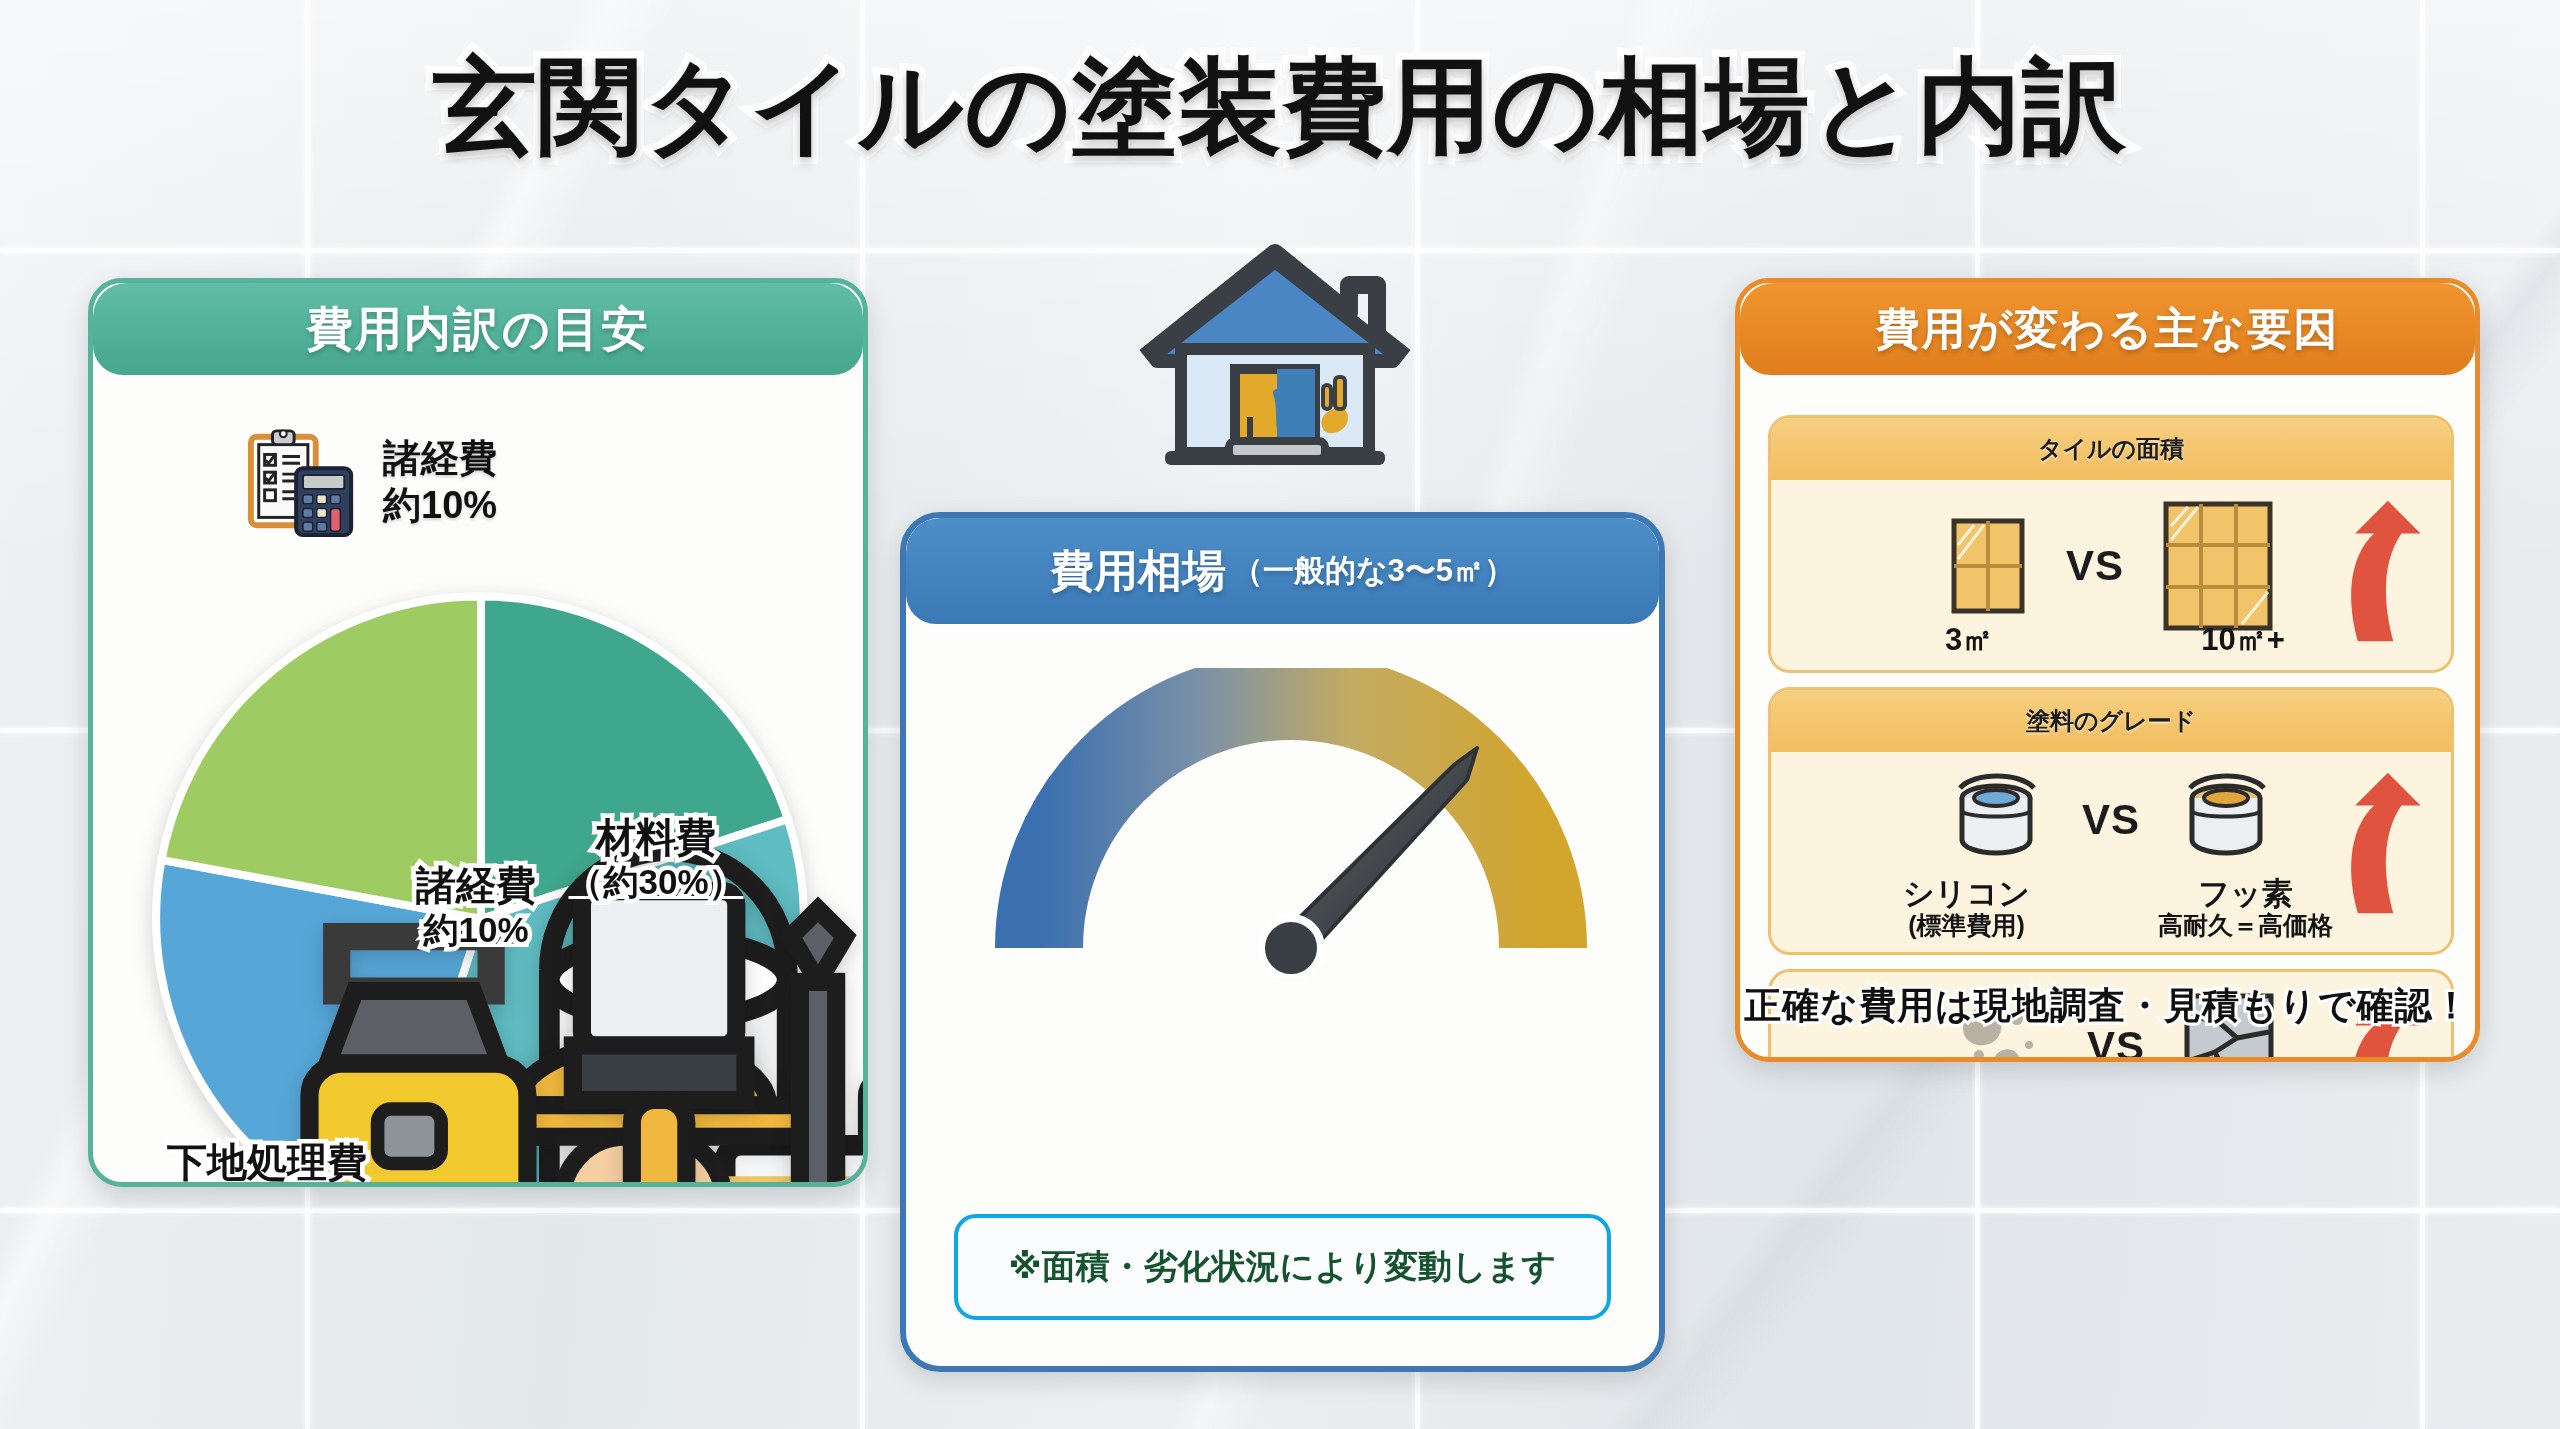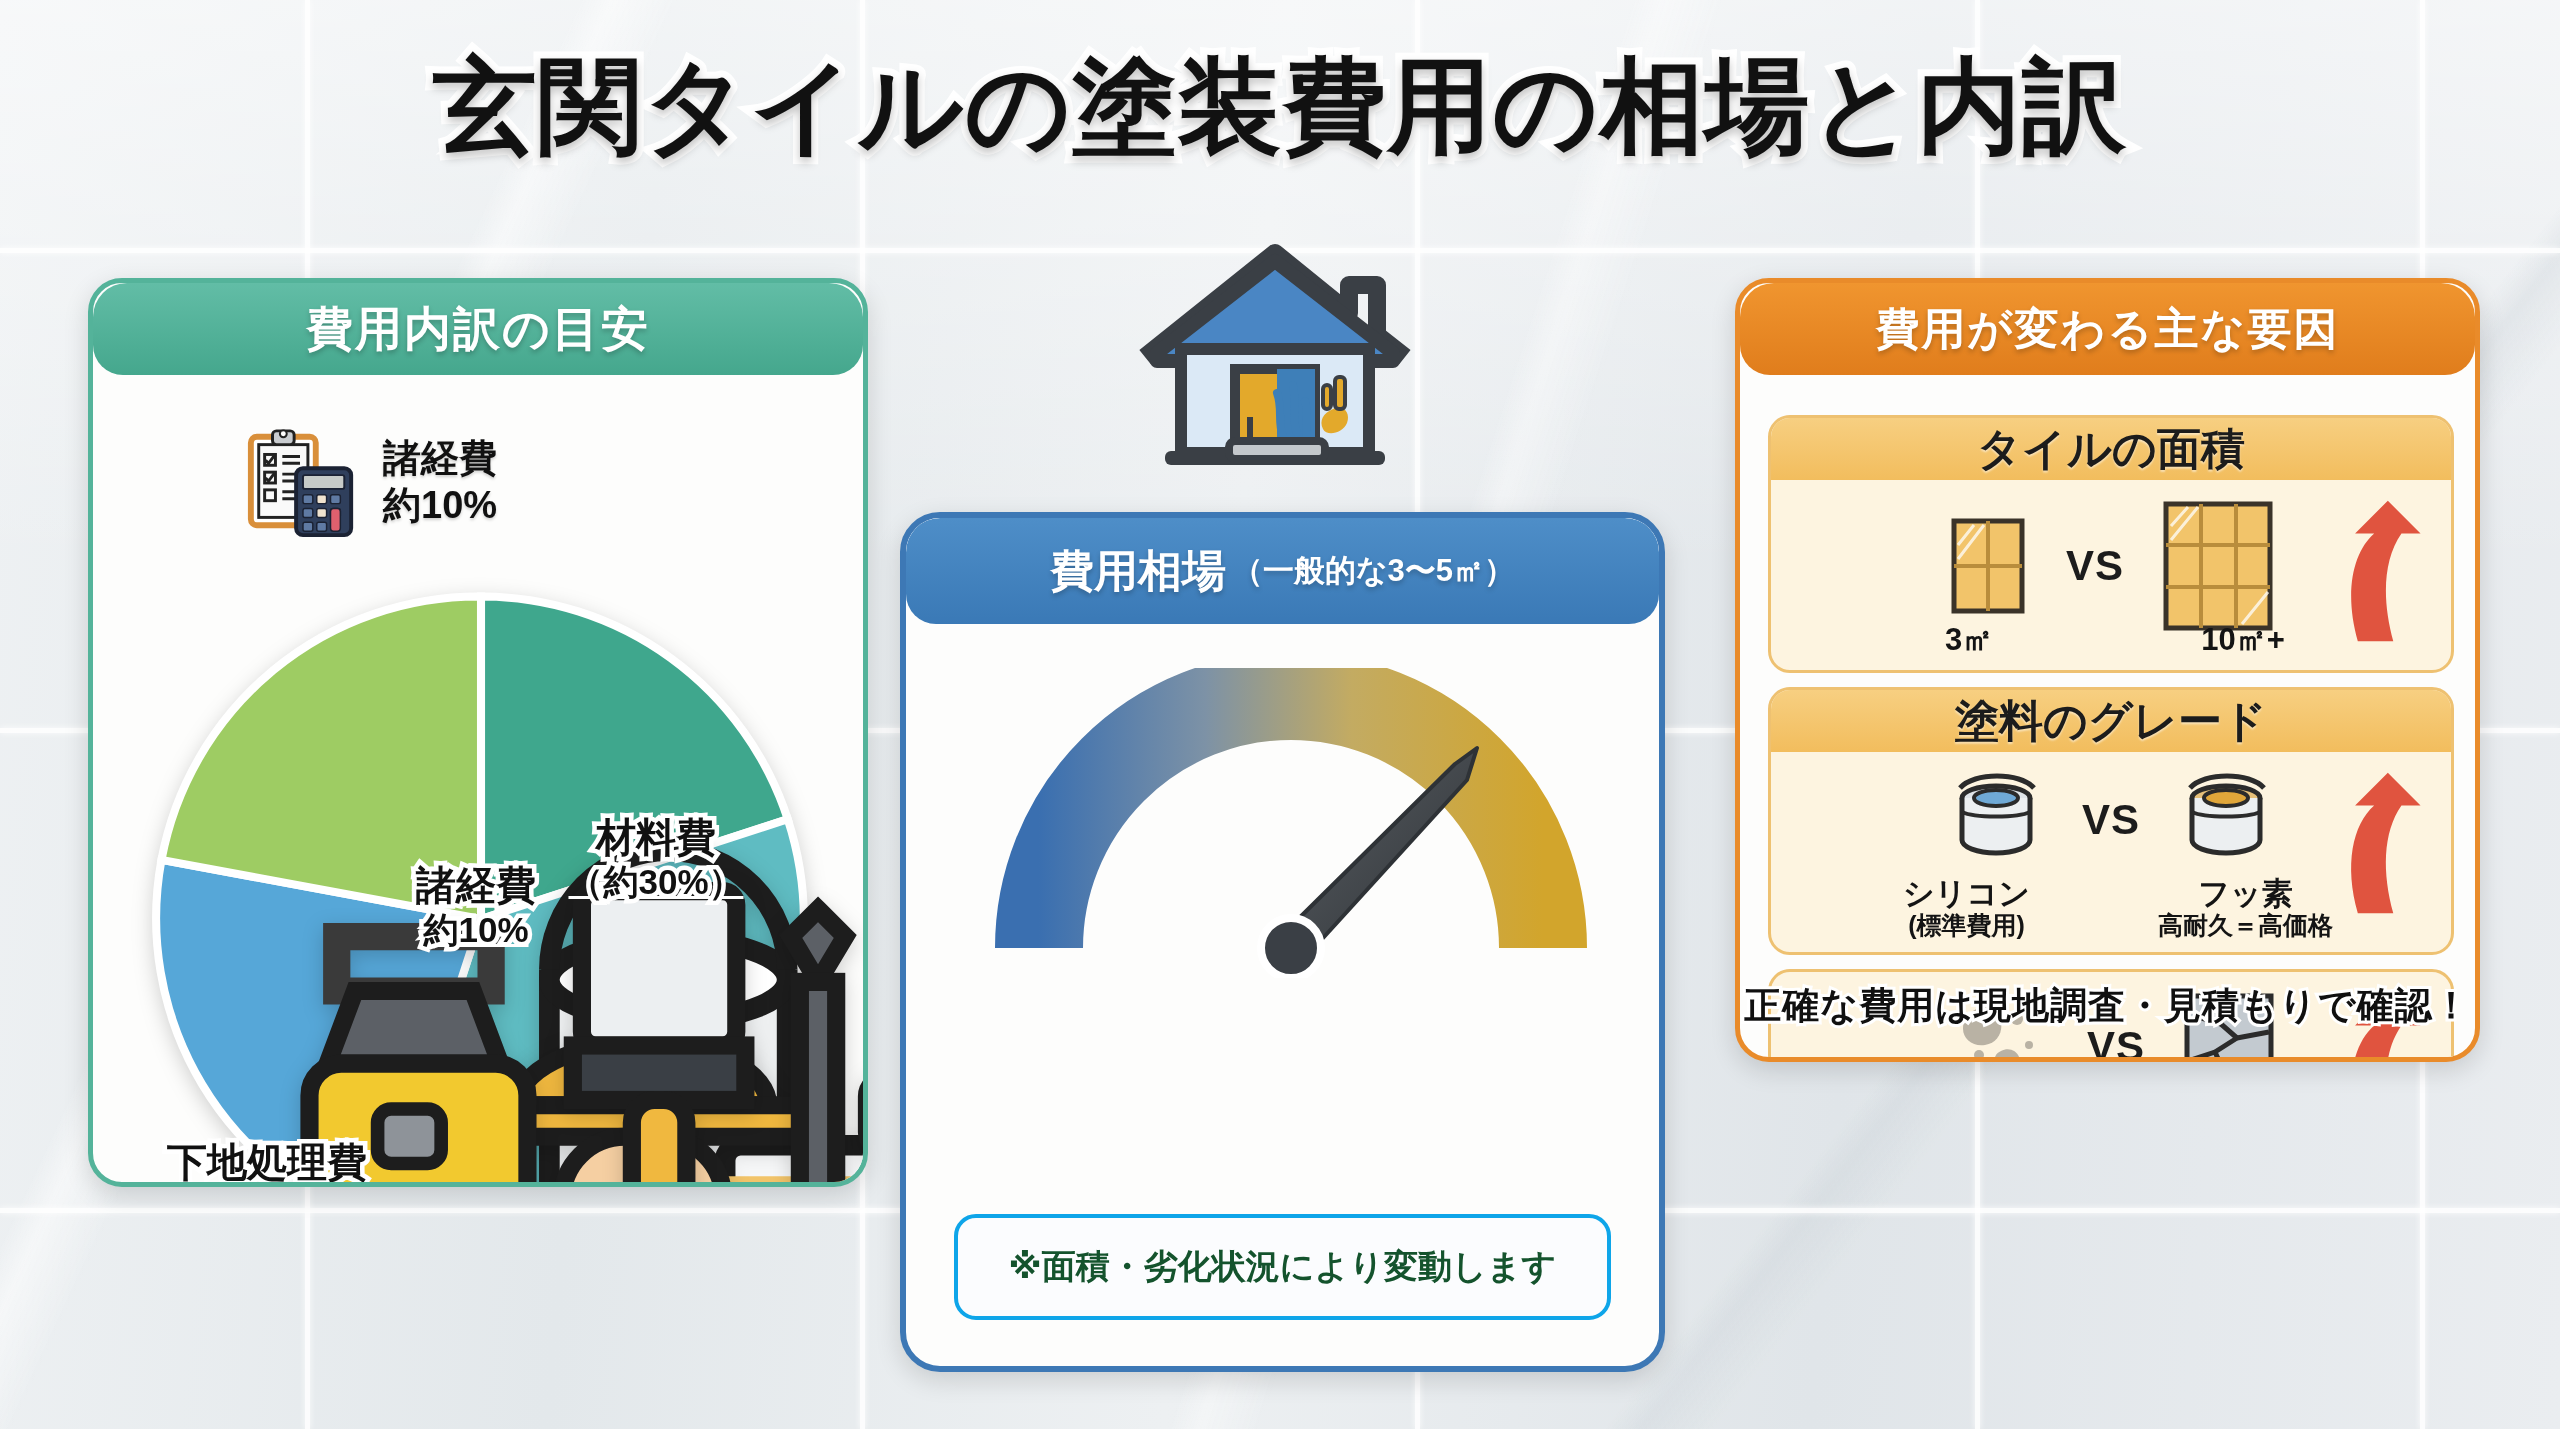--- a/index.html
+++ b/index.html
@@ -140,21 +140,21 @@
     position: absolute; left: 28px; width: 686px;
     border-radius: 22px;
     background: #fdf4e0;
     border: 3px solid #eec171;
     overflow: hidden;
   }
   .fac-hd {
     height: 62px;
     background: linear-gradient(180deg,#f7cf81,#f2bd5d);
     display: flex; align-items: center; justify-content: center;
-    font-size: 44px; font-weight: 900; color: #1c1c1c;
+    font-size: 24px; font-weight: 900; color: #1c1c1c;
     text-shadow: 0 2px 2px rgba(255,255,255,.5);
   }
   .fac-body { position: relative; height: calc(100% - 62px); }
 
   .vs-row {
     position: absolute; left: 0; right: 0; top: 16px;
     display: flex; align-items: center; justify-content: center; gap: 34px;
   }
   .vs-word { font-size: 42px; font-weight: 900; color: #1c1c1c; letter-spacing: 1px; }
 

